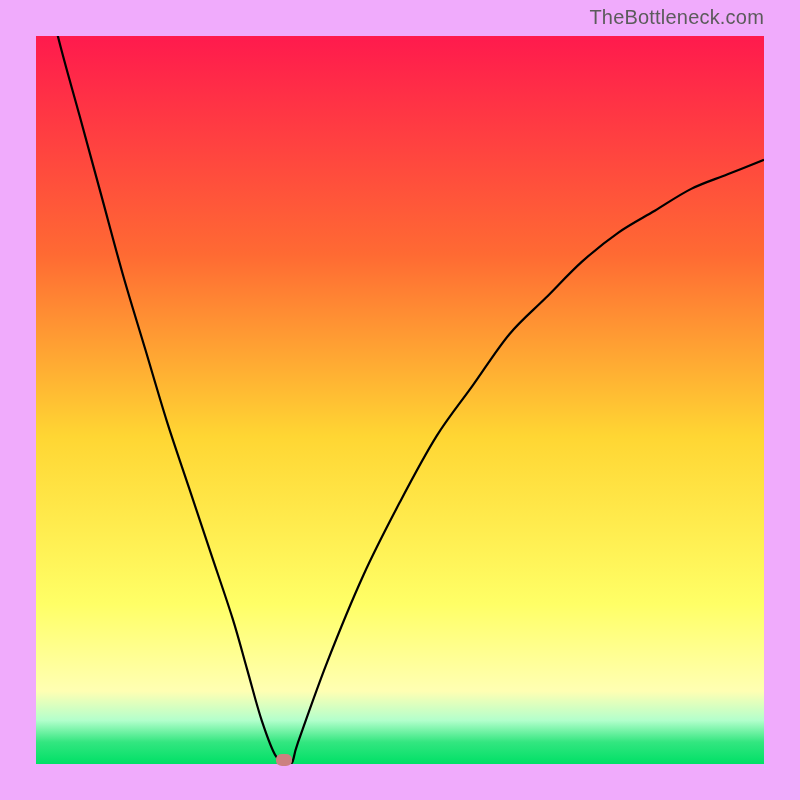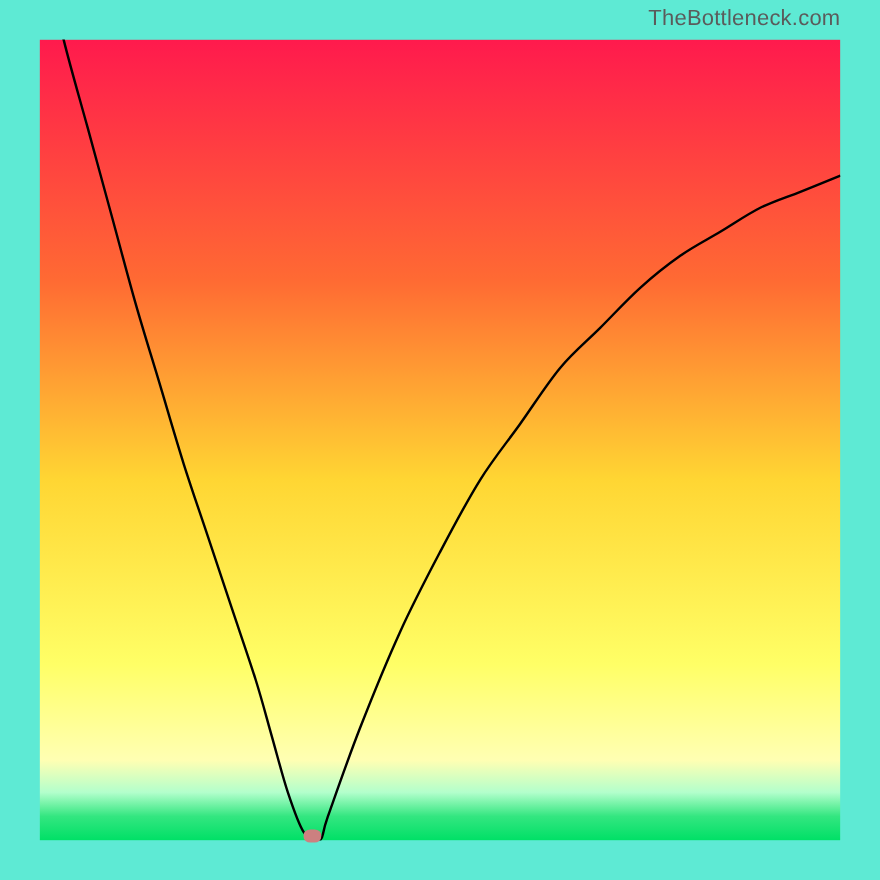--- a/index.html
+++ b/index.html
@@ -8,21 +8,21 @@
     width: 800px;
     height: 800px;
     background: #000000;
     font-family: Arial, Helvetica, sans-serif;
     overflow: hidden;
   }
   .outer {
     position: relative;
     width: 800px;
     height: 800px;
-    background: #5eead4;
+    background: #f0abfc;
   }
   .plot-area {
     position: absolute;
     left: 36px;
     top: 36px;
     width: 728px;
     height: 728px;
   }
   .gradient-bg {
     position: absolute;

